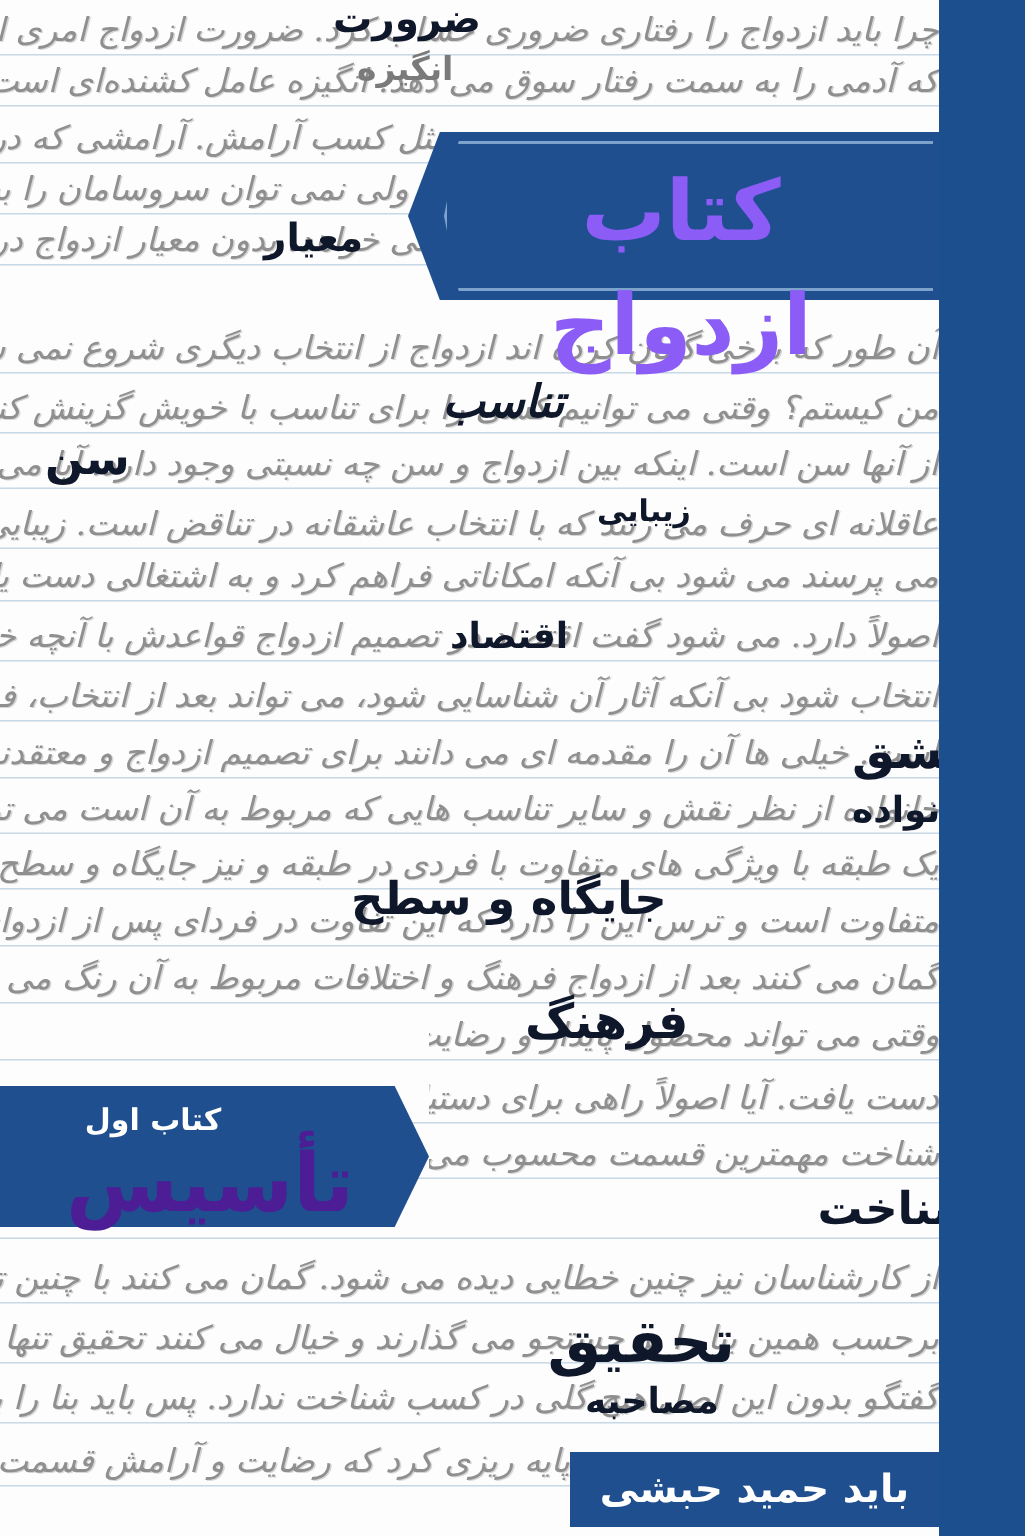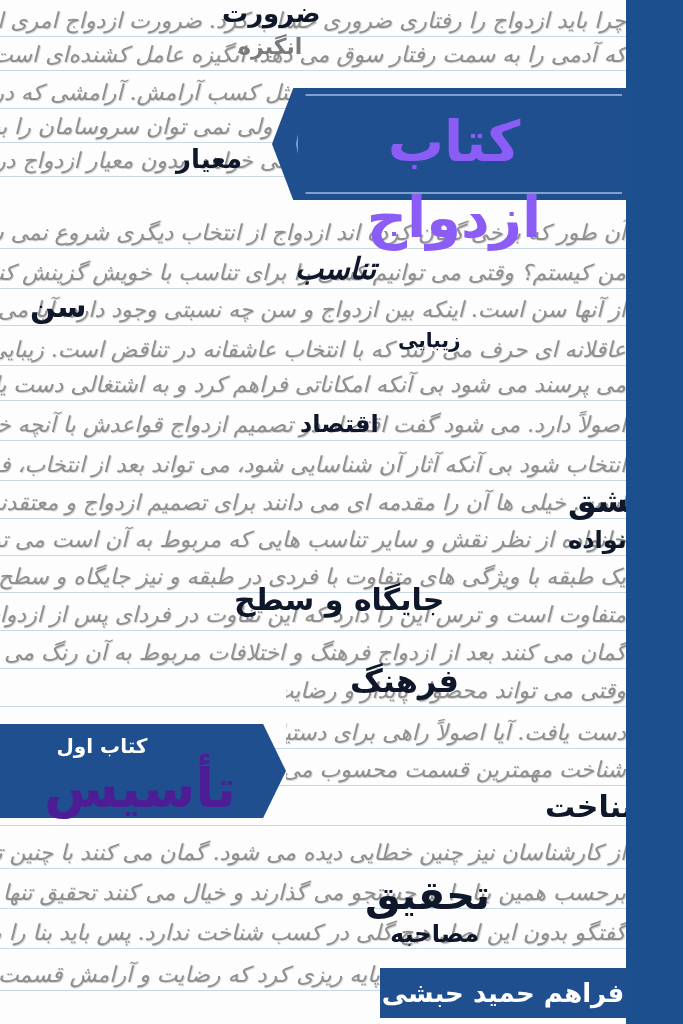--- a/index.html
+++ b/index.html
@@ -95,16 +95,16 @@
     <div class="inner"></div>
     <div class="text">کتاب ازدواج</div>
   </div>
 
   <div class="banner-volume">
     <div class="shape"></div>
     <div class="sub">کتاب اول</div>
     <div class="main">تأسیس</div>
   </div>
 
-  <div class="author">فراهم حمید حبشی</div>
+  <div class="author">باید حمید حبشی</div>
 </div>
 
 <div class="spine"></div>
 
 </body></html>

